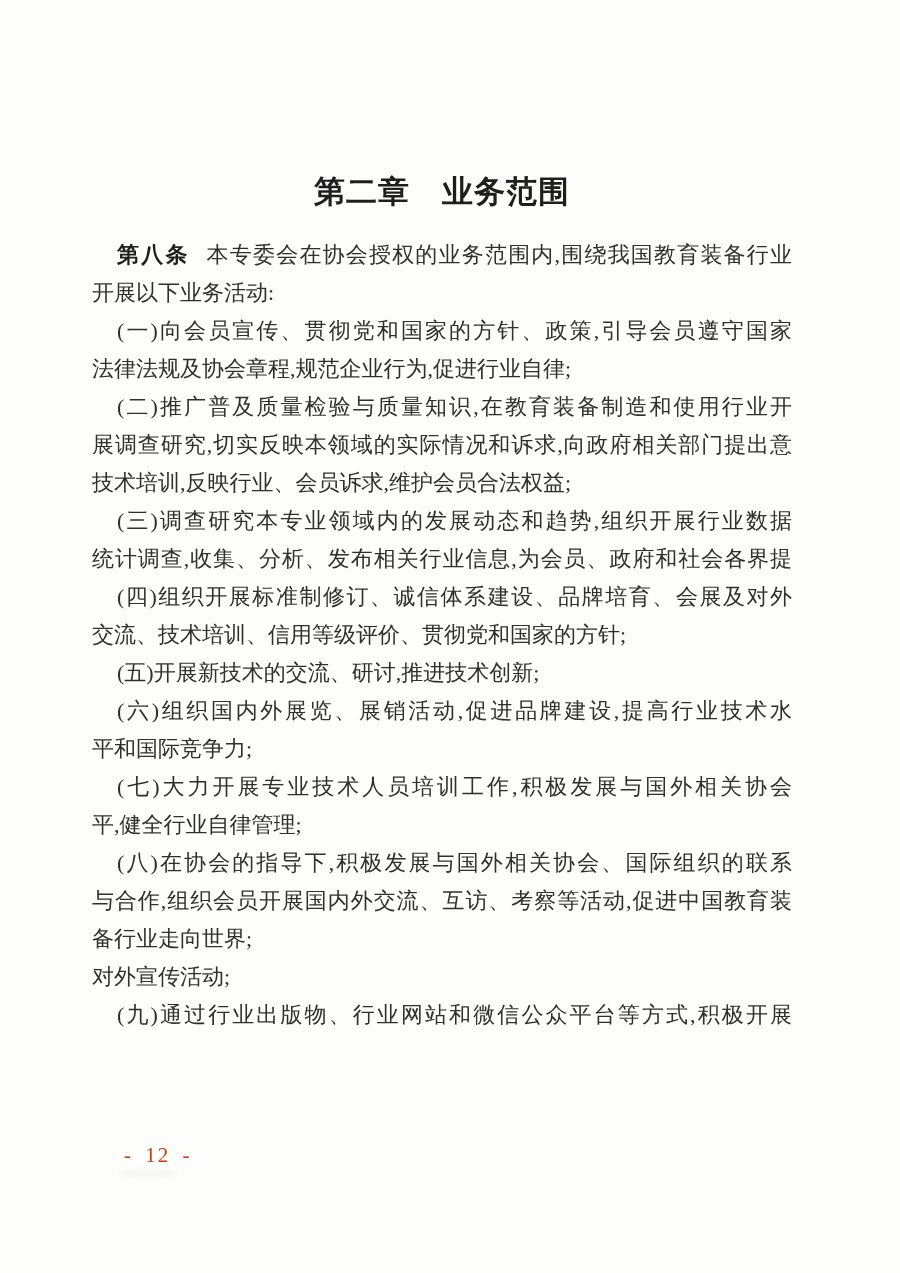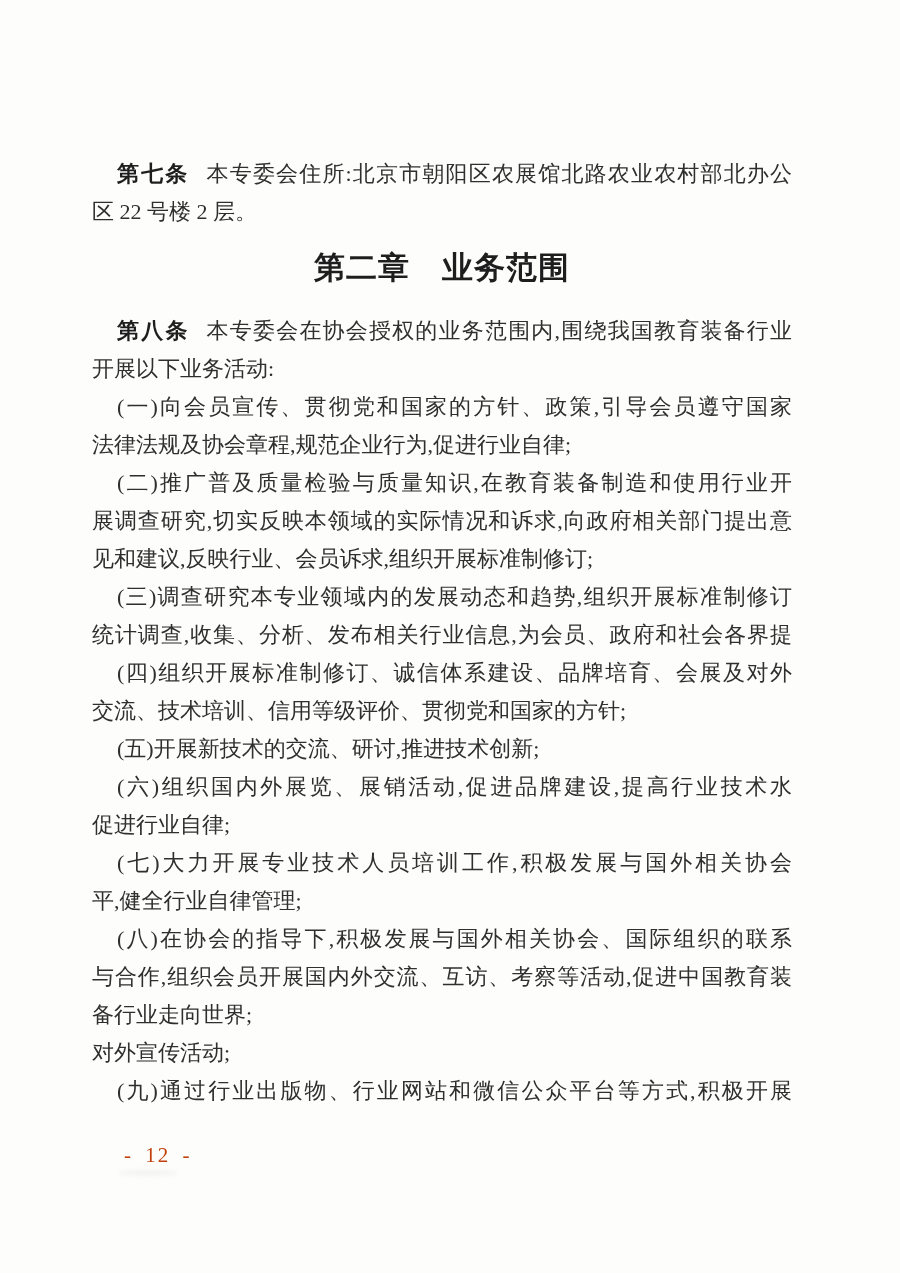--- a/index.html
+++ b/index.html
@@ -72,60 +72,56 @@
     border-radius: 50%;
     filter: blur(2px);
   }
 </style>
 </head>
 <body>
 
 <div class="page">
   <div class="content">
 
-    <p class="para">
-      <span class="ln first" style="display: block;"><span class="lead">第七条</span><span>本专委会住所:北京市朝阳区农展馆北路农业农村部北办公</span></span>
-      <span class="ln last" style="display:block">区 22 号楼 2 层。</span>
-    </p>
 
     <div class="chapter-heading">第二章　业务范围</div>
 
     <p class="para">
       <span class="ln first" style="display:block"><span class="lead">第八条</span><span>本专委会在协会授权的业务范围内,围绕我国教育装备行业</span></span>
       <span class="ln last" style="display:block">开展以下业务活动:</span>
     </p>
 
     <p class="para">
       <span class="ln first" style="display:block">(一)向会员宣传、贯彻党和国家的方针、政策,引导会员遵守国家</span>
       <span class="ln last" style="display:block">法律法规及协会章程,规范企业行为,促进行业自律;</span>
     </p>
 
     <p class="para">
       <span class="ln first" style="display:block">(二)推广普及质量检验与质量知识,在教育装备制造和使用行业开</span>
       <span class="ln" style="display:block">展调查研究,切实反映本领域的实际情况和诉求,向政府相关部门提出意</span>
-      <span class="ln last" style="display:block">见和建议,反映行业、会员诉求,组织开展标准制修订;</span>
+      <span class="ln last" style="display:block">技术培训,反映行业、会员诉求,维护会员合法权益;</span>
     </p>
 
     <p class="para">
-      <span class="ln first" style="display:block">(三)调查研究本专业领域内的发展动态和趋势,组织开展标准制修订</span>
+      <span class="ln first" style="display:block">(三)调查研究本专业领域内的发展动态和趋势,组织开展行业数据</span>
       <span class="ln" style="display:block">统计调查,收集、分析、发布相关行业信息,为会员、政府和社会各界提</span>
     </p>
 
     <p class="para">
       <span class="ln first" style="display:block">(四)组织开展标准制修订、诚信体系建设、品牌培育、会展及对外</span>
       <span class="ln last" style="display:block">交流、技术培训、信用等级评价、贯彻党和国家的方针;</span>
     </p>
 
     <p class="para">
       <span class="ln first last" style="display:block">(五)开展新技术的交流、研讨,推进技术创新;</span>
     </p>
 
     <p class="para">
       <span class="ln first" style="display:block">(六)组织国内外展览、展销活动,促进品牌建设,提高行业技术水</span>
-      <span class="ln last" style="display:block">促进行业自律;</span>
+      <span class="ln last" style="display:block">平和国际竞争力;</span>
     </p>
 
     <p class="para">
       <span class="ln first" style="display:block">(七)大力开展专业技术人员培训工作,积极发展与国外相关协会</span>
       <span class="ln last" style="display:block">平,健全行业自律管理;</span>
     </p>
 
     <p class="para">
       <span class="ln first" style="display:block">(八)在协会的指导下,积极发展与国外相关协会、国际组织的联系</span>
       <span class="ln" style="display:block">与合作,组织会员开展国内外交流、互访、考察等活动,促进中国教育装</span>

